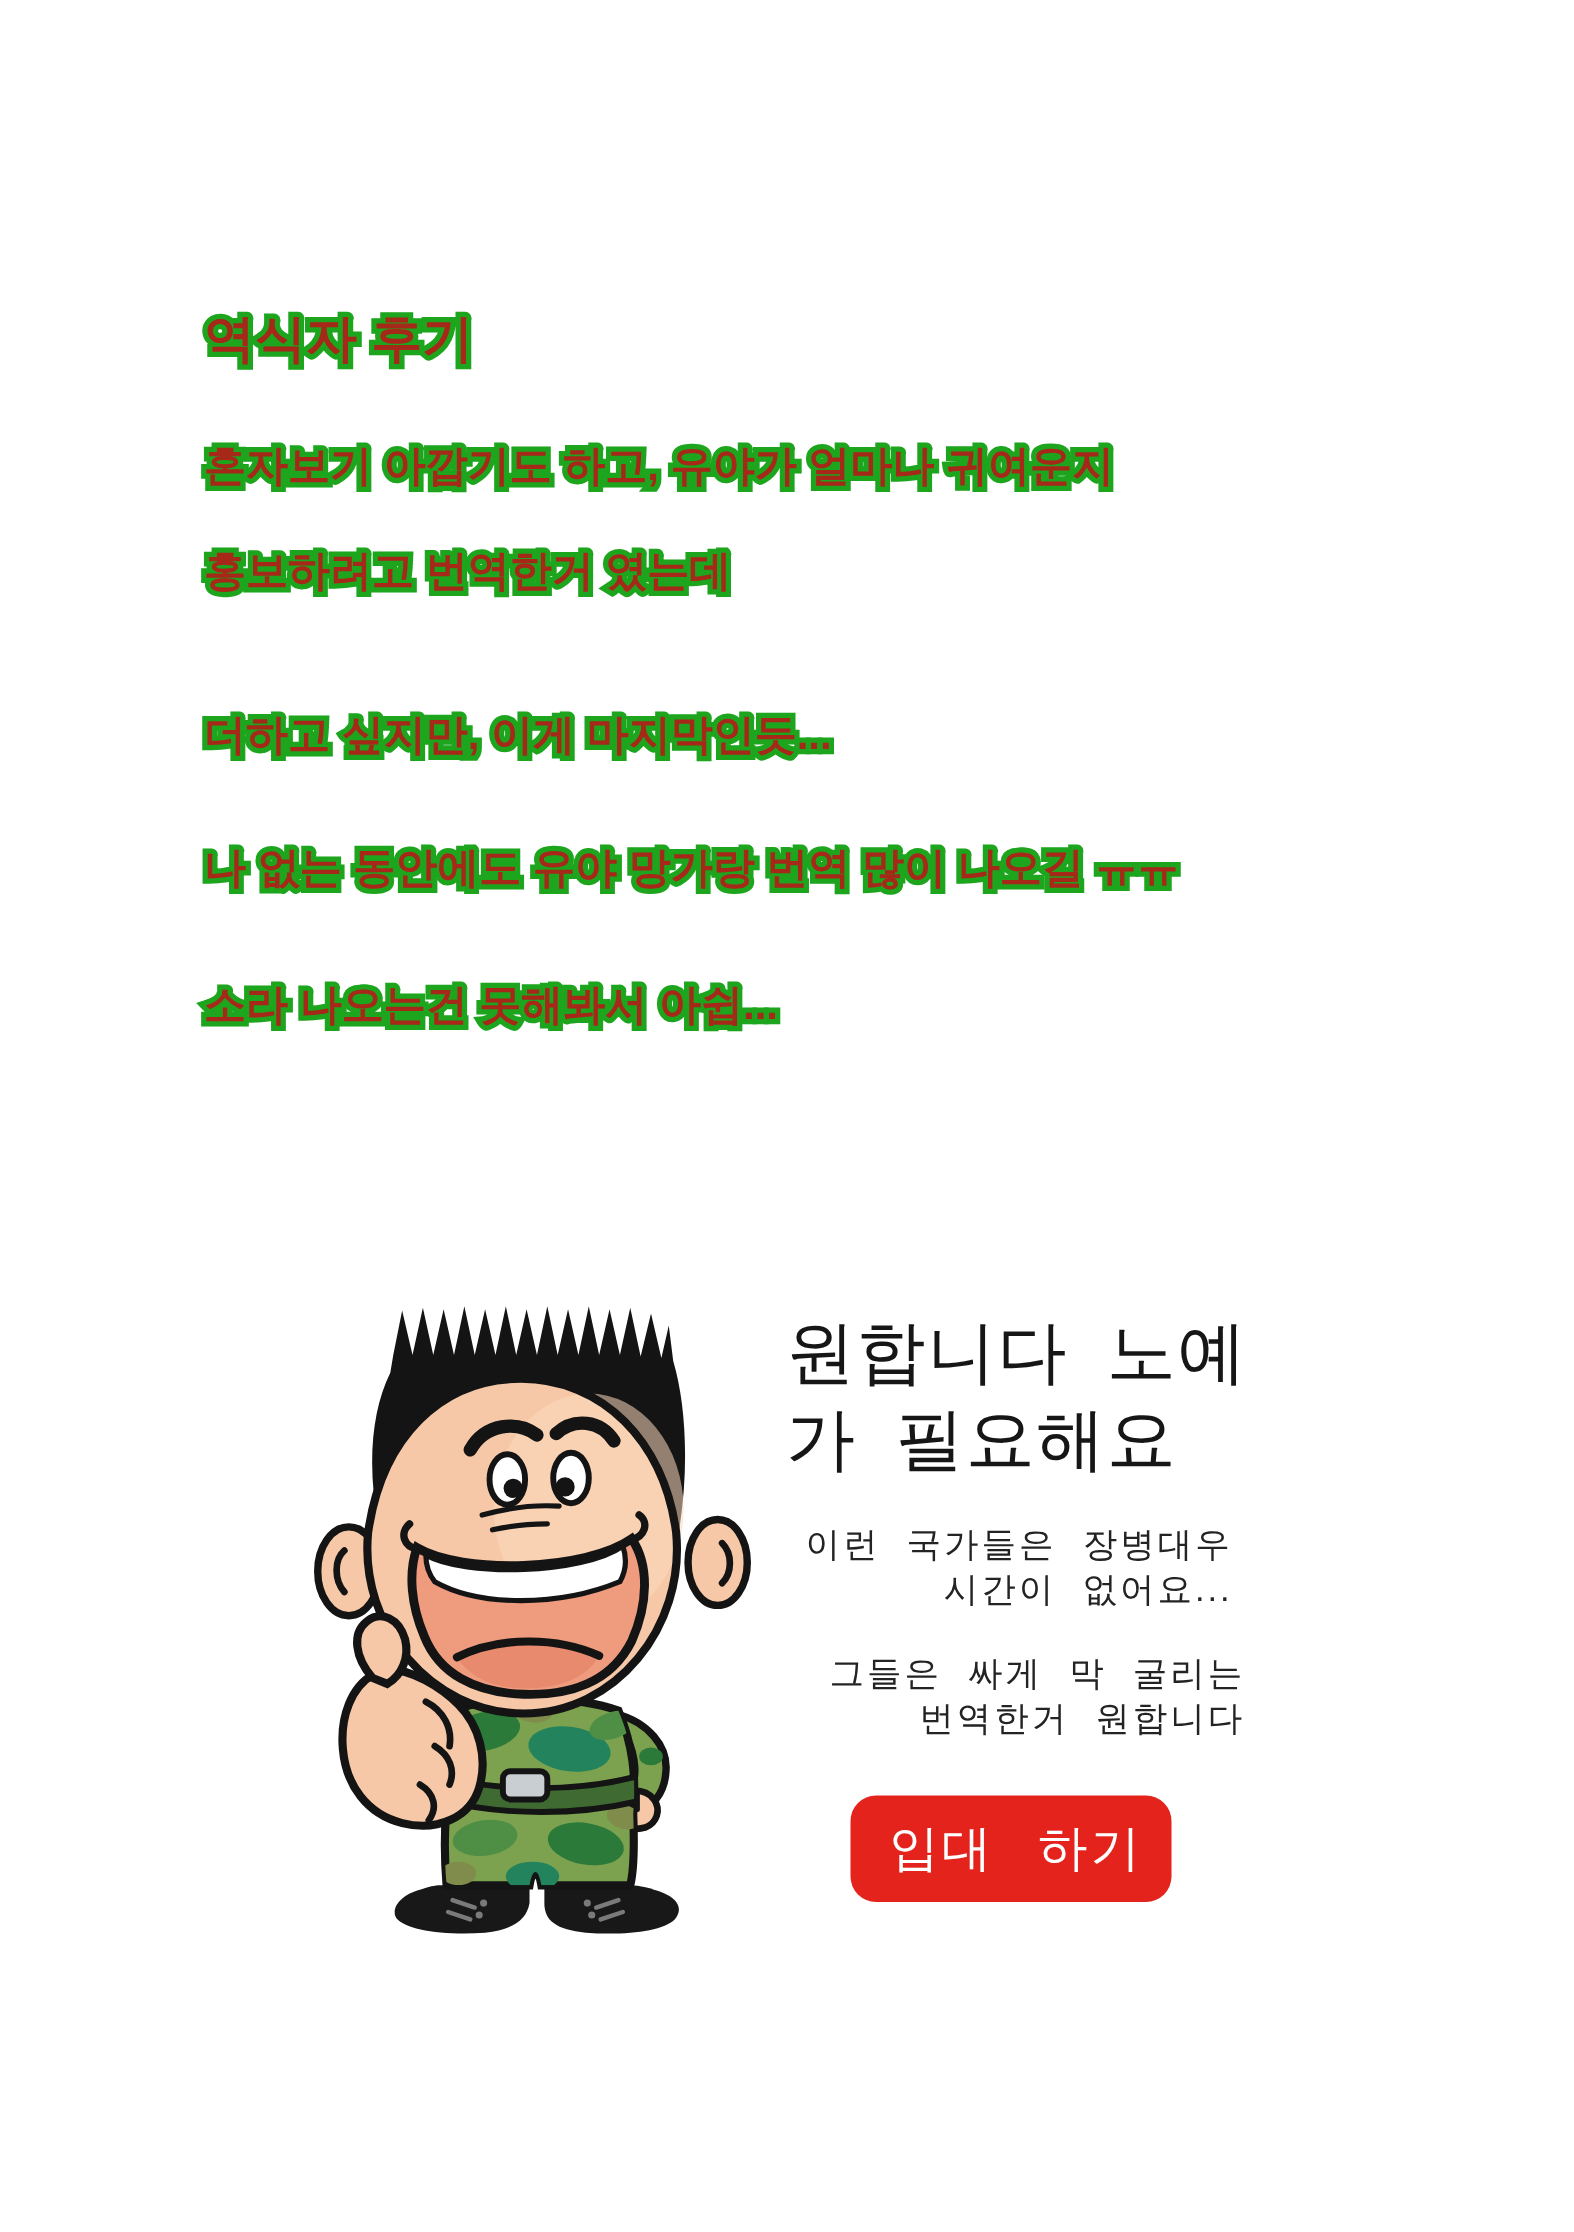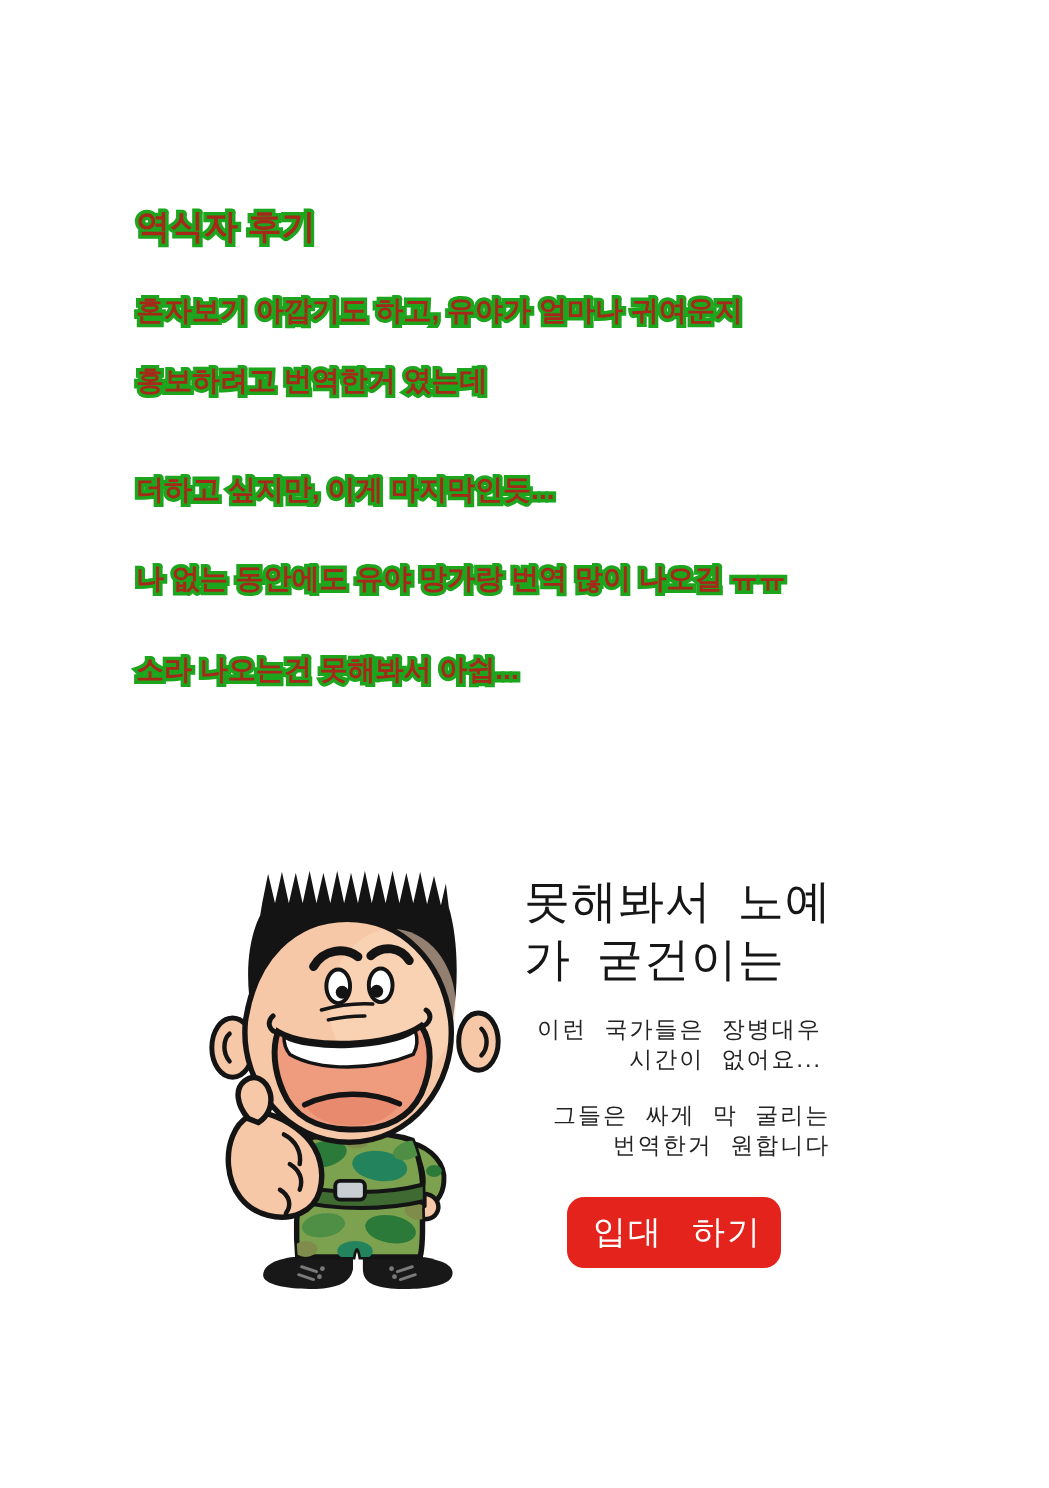--- a/index.html
+++ b/index.html
@@ -129,22 +129,22 @@
     </g>
 
     <g>
       <path d="M 52,262 C 38,270 30,290 32,312 C 34,336 48,356 72,362 C 96,368 118,358 124,338 C 130,318 124,296 110,282 C 98,270 78,258 62,258 Z" fill="#F6C8A7" stroke="#141414" stroke-width="5.5"></path>
       <path d="M 52,264 C 40,250 38,234 48,226 C 58,218 70,224 74,238 C 77,250 72,262 62,268 Z" fill="#F6C8A7" stroke="#141414" stroke-width="5.5"></path>
       <path d="M 88,280 C 100,286 106,298 104,310 M 94,310 C 104,316 108,326 104,336 M 84,336 C 94,342 96,352 90,360" fill="none" stroke="#141414" stroke-width="4.5" stroke-linecap="round"></path>
     </g>
   </svg>
 
   <div class="ad-heading">
-    <div>못해봐서 노예</div>
-    <div>가 굳건이는</div>
+    <div>원합니다 노예</div>
+    <div>가 필요해요</div>
   </div>
 
   <div class="ad-para p1">
     <div>이런 국가들은 장병대우</div>
     <div>시간이 없어요...</div>
   </div>
 
   <div class="ad-para p2">
     <div>그들은 싸게 막 굴리는</div>
     <div>번역한거 원합니다</div>

